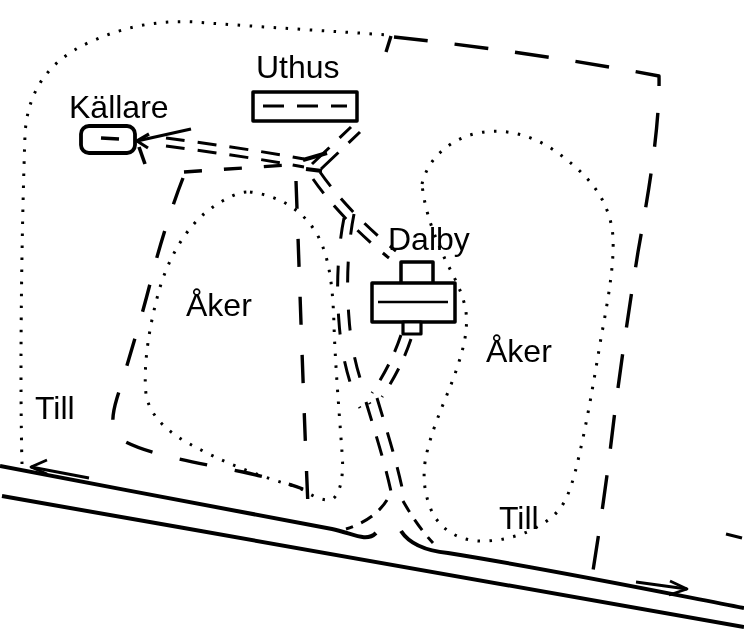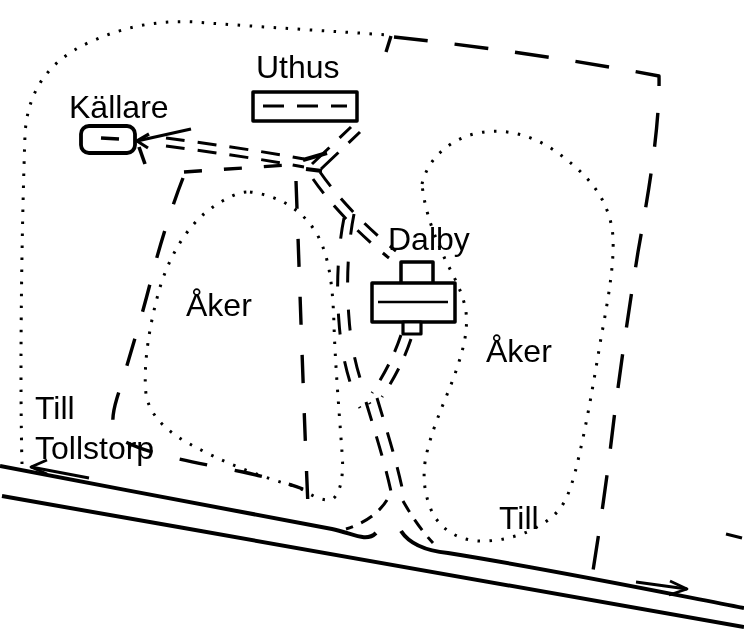--- a/index.html
+++ b/index.html
@@ -139,20 +139,19 @@
   <div class="lbl" style="left:69px;top:89px">Källare</div>
 
   <div class="lbl" style="left:388px;top:221px">Dalby</div>
 
   <div class="lbl" style="left:186px;top:287px">Åker</div>
 
   <div class="lbl" style="left:486px;top:333px">Åker</div>
 
   <div class="lbl lh40" style="left:35px;top:388px">
     <div>Till</div>
-    <div>Tollstorp</div>
   </div>
 
   <div class="lbl lh35" style="left:499px;top:501px">
     <div>Till</div>
   </div>
 
 </div>
 
 </body></html>

